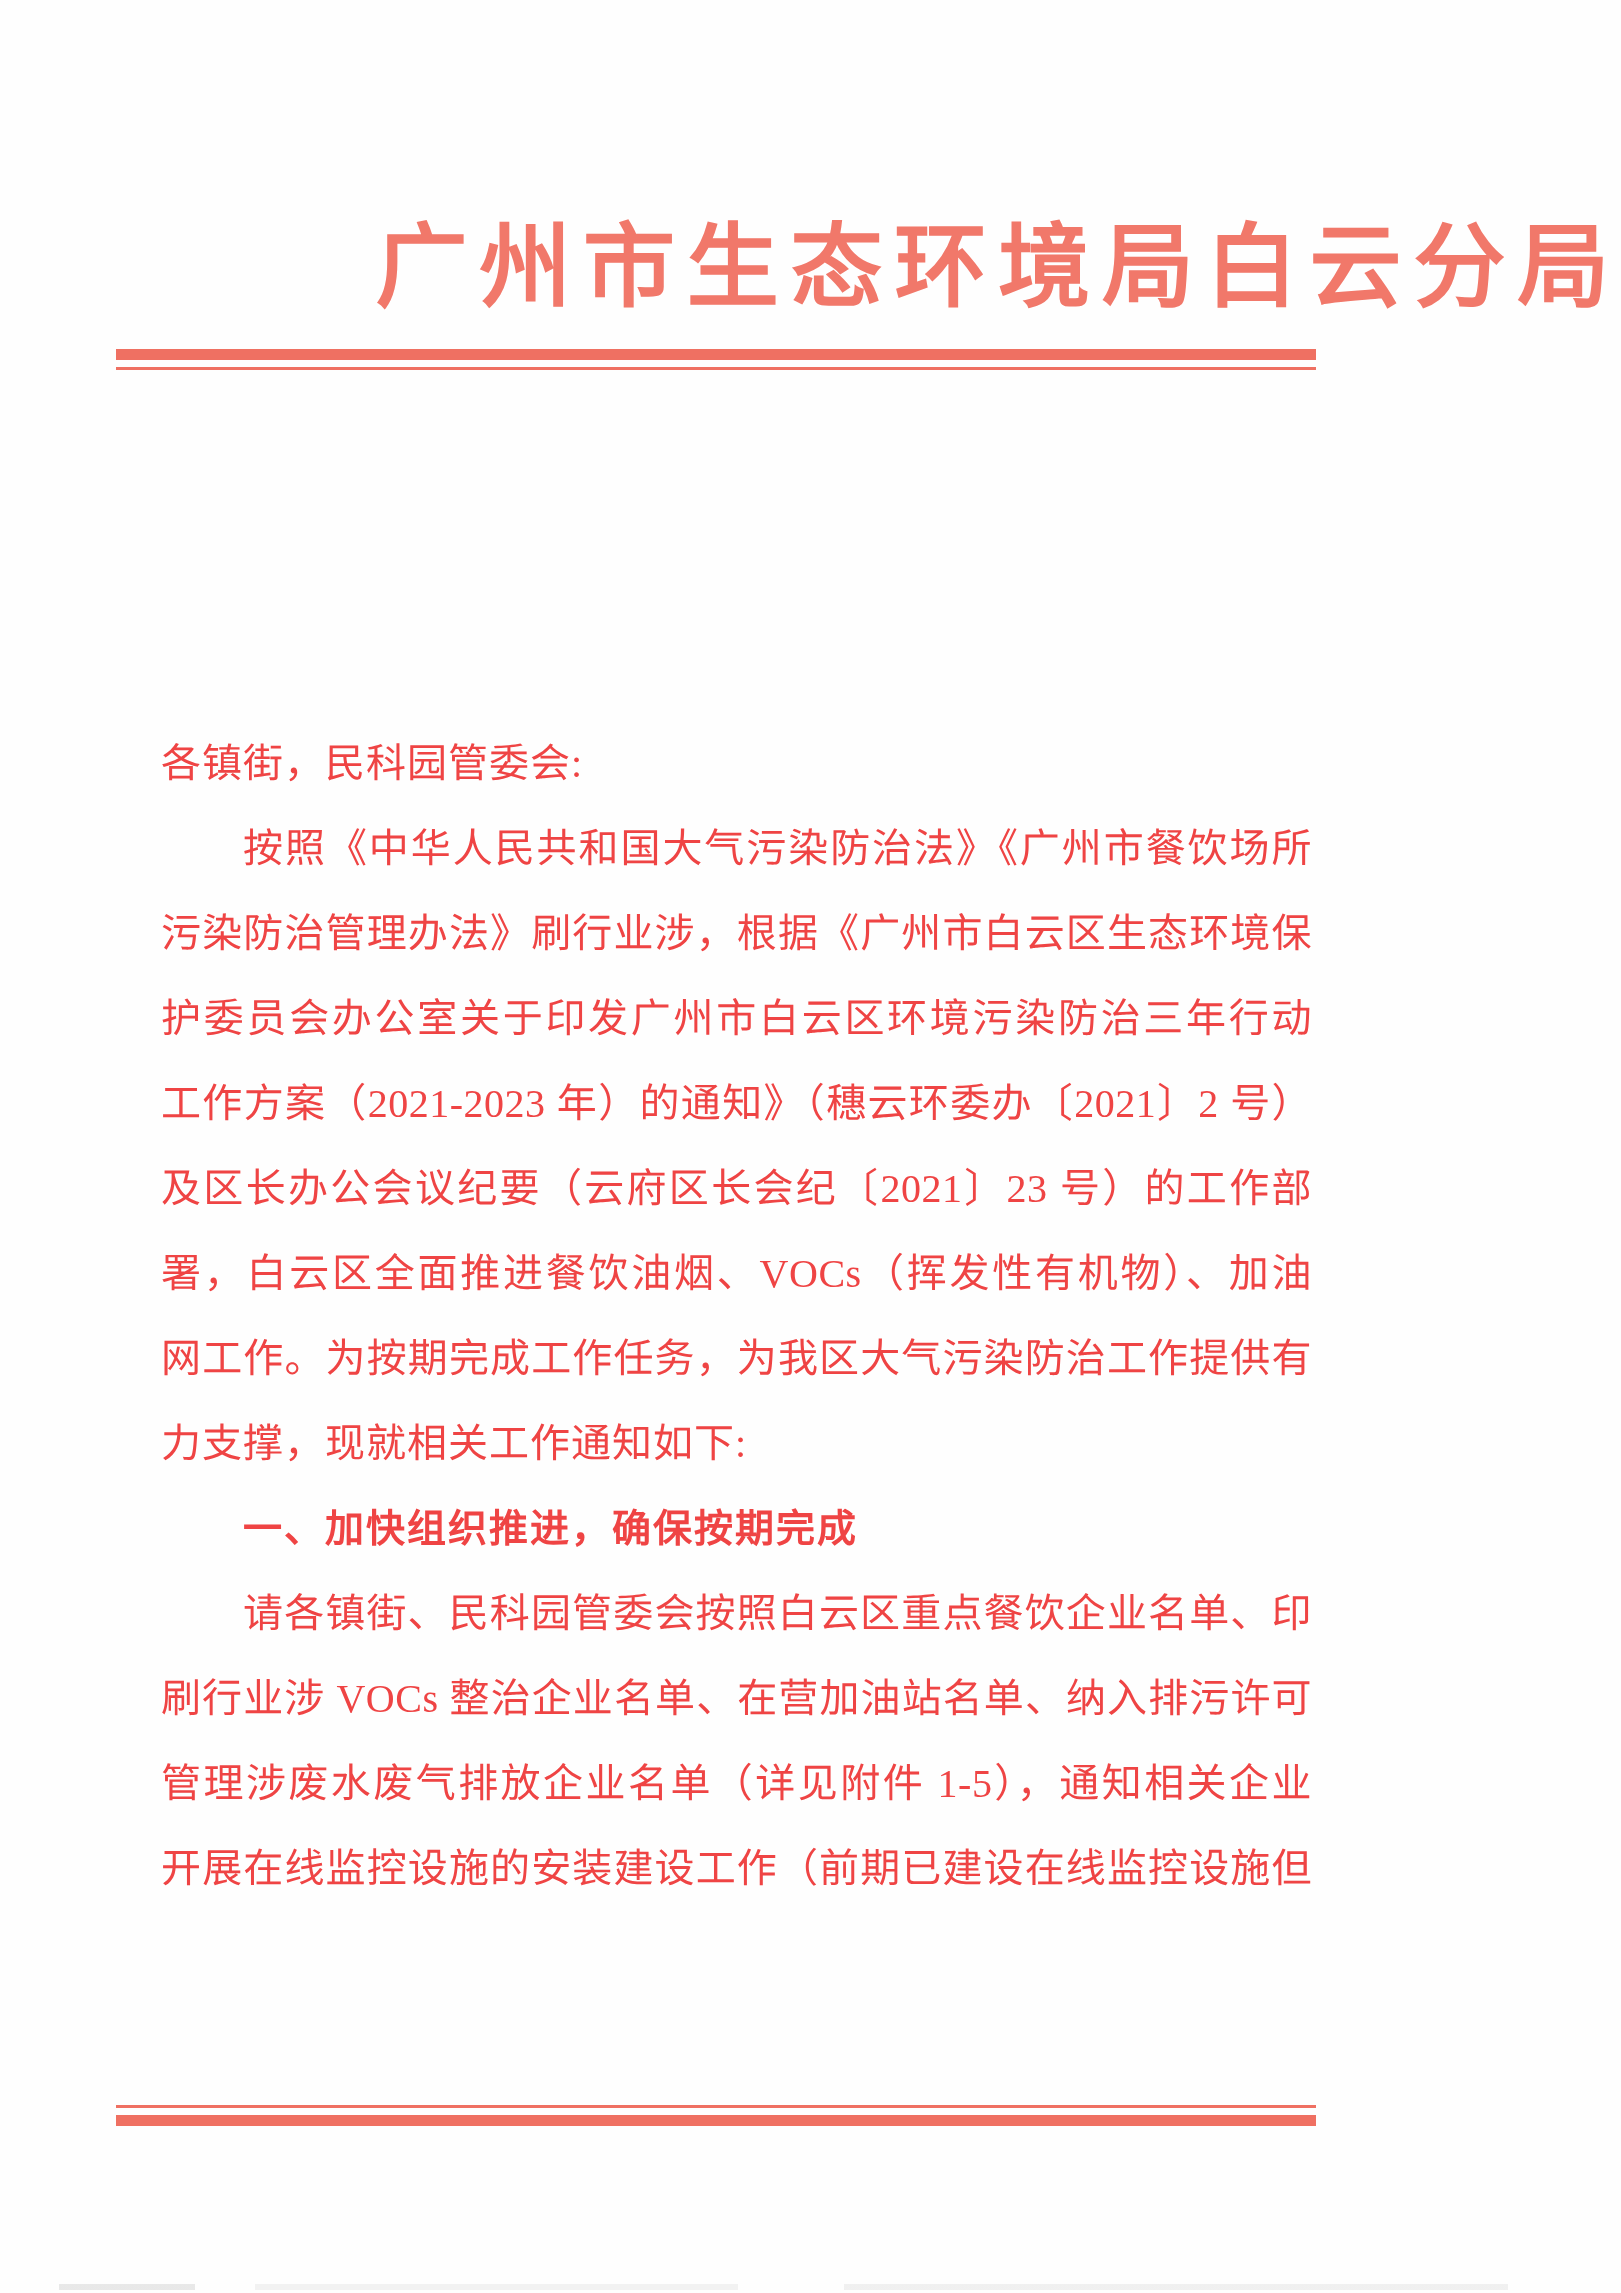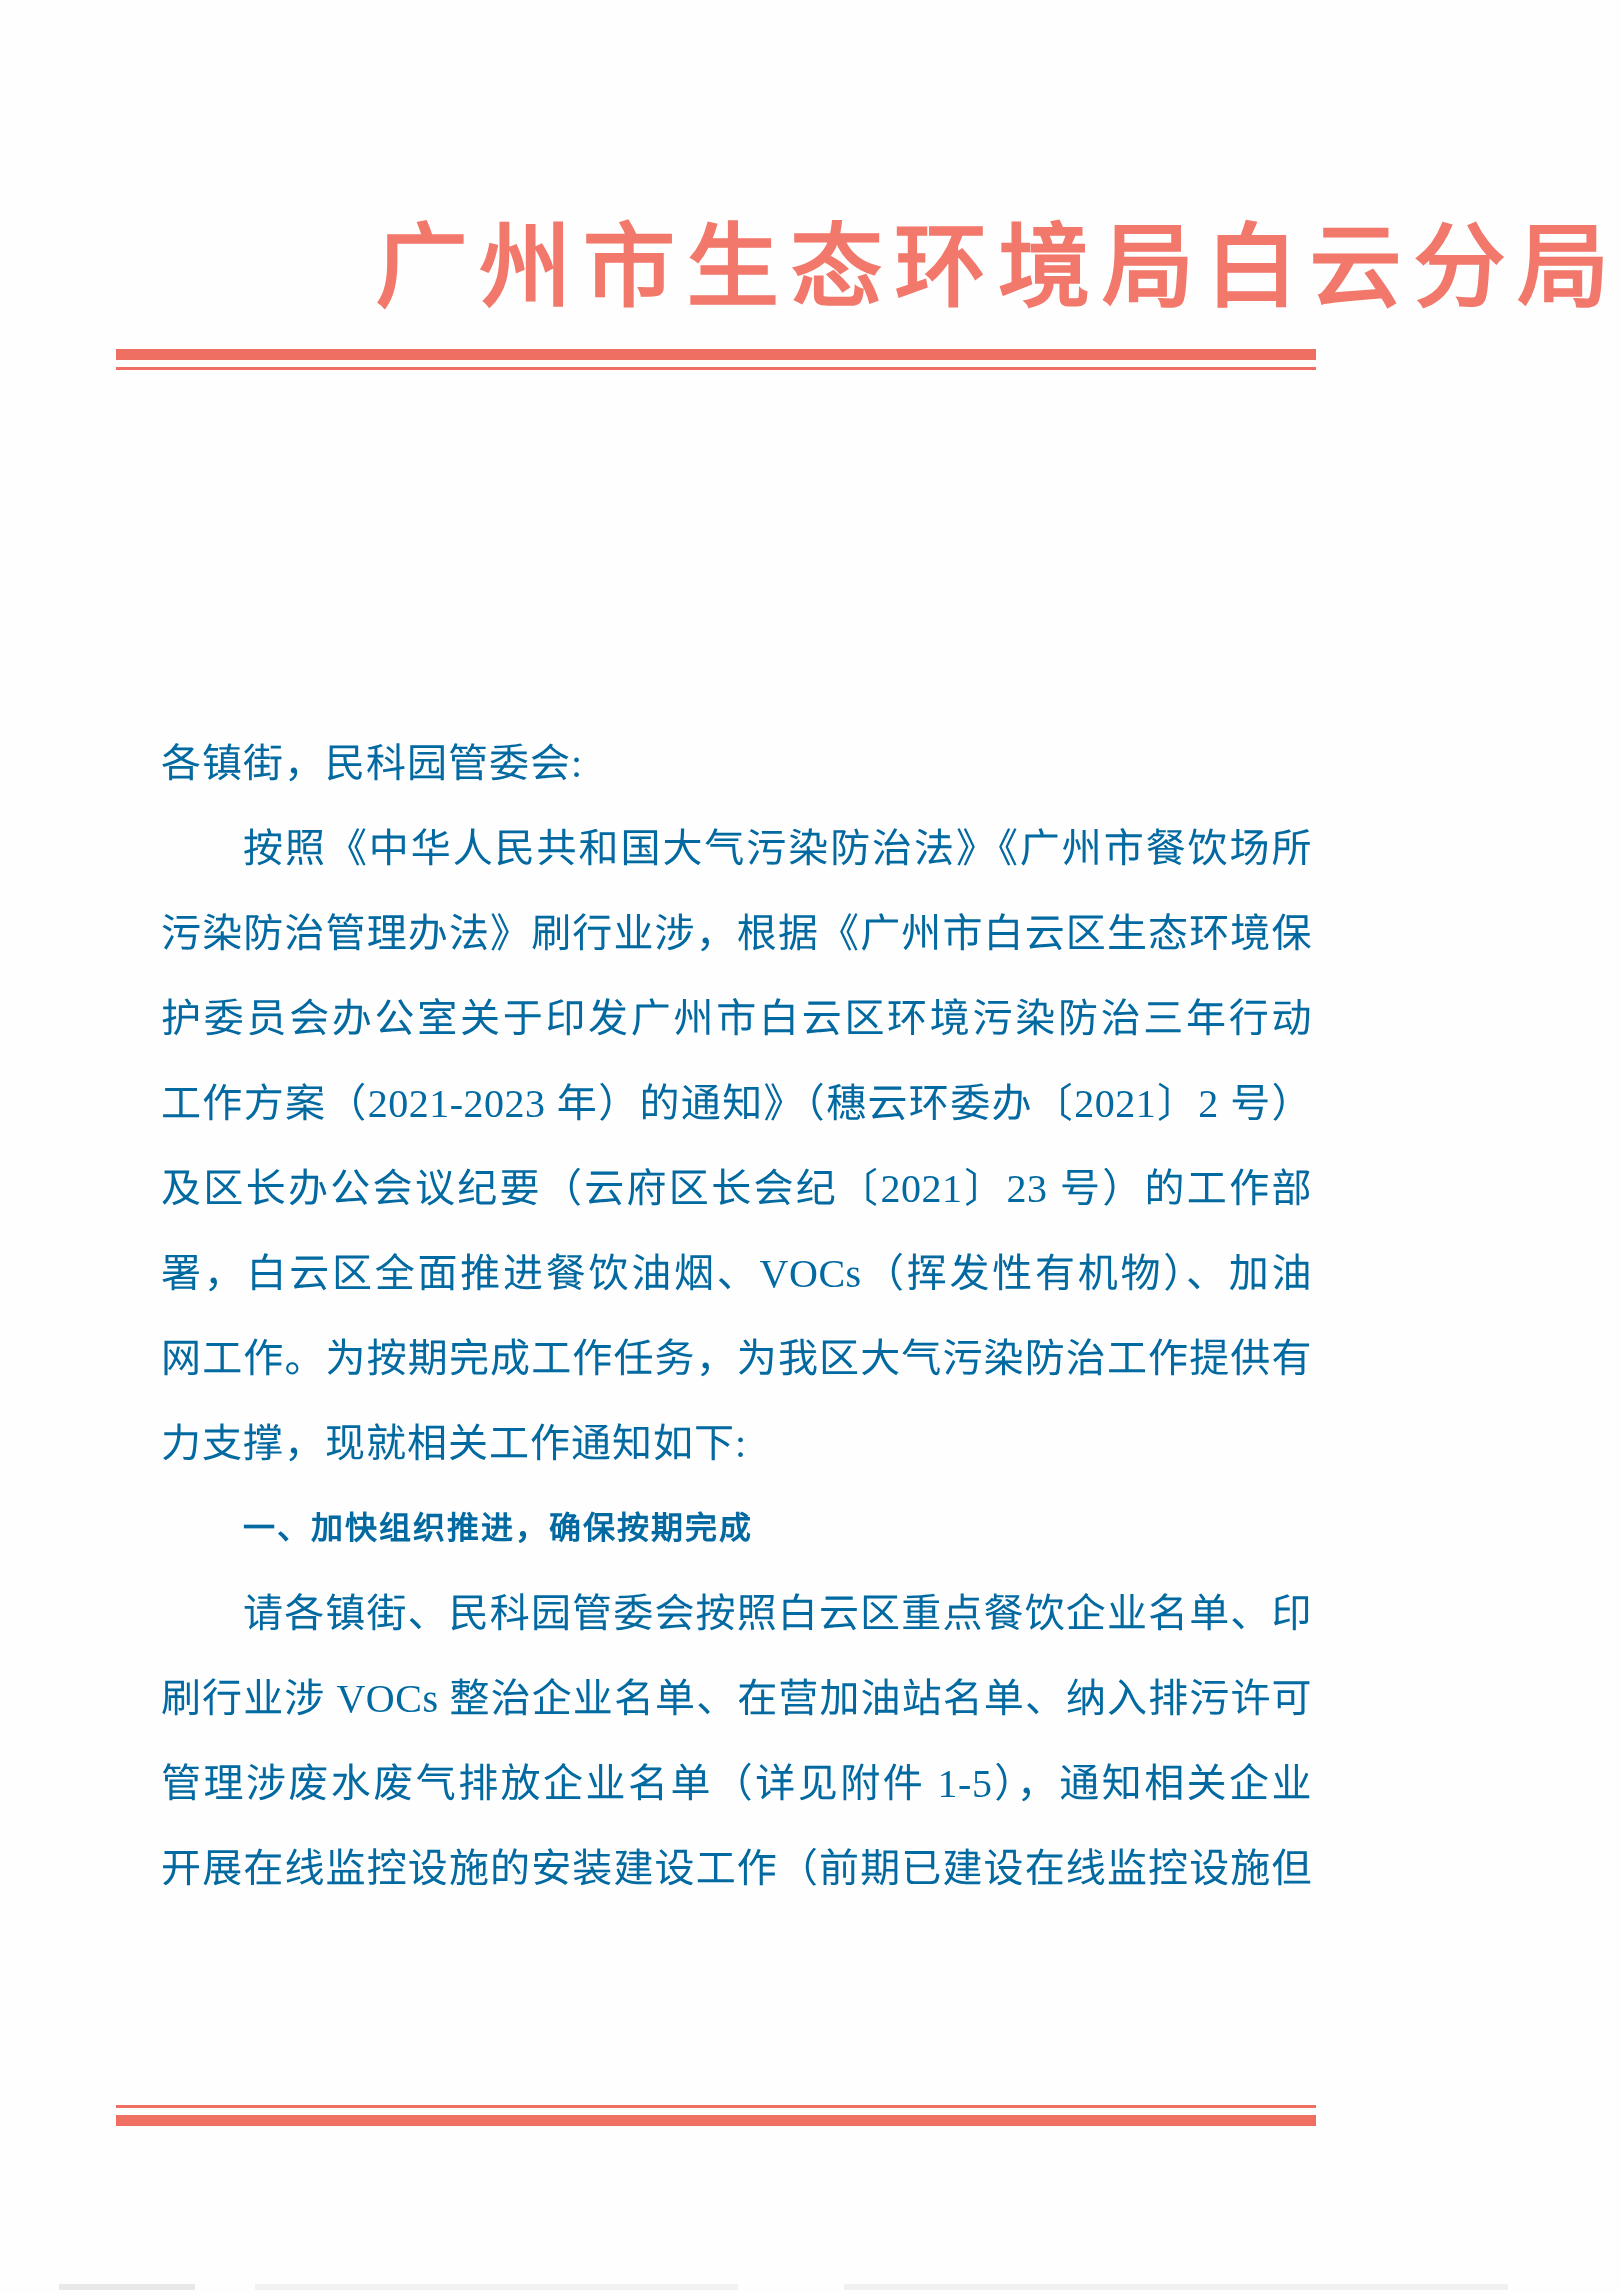--- a/index.html
+++ b/index.html
@@ -58,21 +58,21 @@
   .body-line.justify{
     white-space:normal;
     text-align:justify;
     text-align-last:justify;
     letter-spacing:0.5px;
   }
   .body-line.indent{text-indent:82px;}
   .body-line.bold{
     font-weight:bold;
     font-family:"Liberation Sans","DejaVu Sans",sans-serif;
-    font-size:32px;
+    font-size:39px;
     letter-spacing:2px;
   }
   
   .scan-edge{
     position:absolute;
     bottom:3.9px;left:59px;width:1509px;height:5.9px;
     background:linear-gradient(90deg,#e3e3e3 0 9%,transparent 9% 13%,#efefef 13% 45%,transparent 45% 52%,#ededed 52% 96%,transparent 96%);
     opacity:.8;
   }
 </style>
@@ -85,21 +85,21 @@
 
   <div class="rule-group header-rules">
     <div class="rule thick" style="background: rgb(239, 112, 98);"></div>
     <div class="rule-gap"></div>
     <div class="rule thin" style="background: rgb(239, 112, 98);"></div>
   </div>
 
   <div class="doc-title" style="color: rgb(58, 63, 69);">
   </div>
 
-  <div class="body-block" style="color: #0369a1;">
+  <div class="body-block" style="color: #ef4444;">
       <div class="body-line">各镇街，民科园管委会:</div>
       <div class="body-line justify indent">按照《中华人民共和国大气污染防治法》《广州市餐饮场所</div>
       <div class="body-line justify">污染防治管理办法》刷行业涉，根据《广州市白云区生态环境保</div>
       <div class="body-line justify">护委员会办公室关于印发广州市白云区环境污染防治三年行动</div>
       <div class="body-line justify">工作方案（2021-2023 年）的通知》（穗云环委办〔2021〕2 号）</div>
       <div class="body-line justify">及区长办公会议纪要（云府区长会纪〔2021〕23 号）的工作部</div>
       <div class="body-line justify">署，白云区全面推进餐饮油烟、VOCs（挥发性有机物）、加油</div>
       <div class="body-line justify">网工作。为按期完成工作任务，为我区大气污染防治工作提供有</div>
       <div class="body-line">力支撑，现就相关工作通知如下:</div>
       <div class="body-line indent bold">一、加快组织推进，确保按期完成</div>

